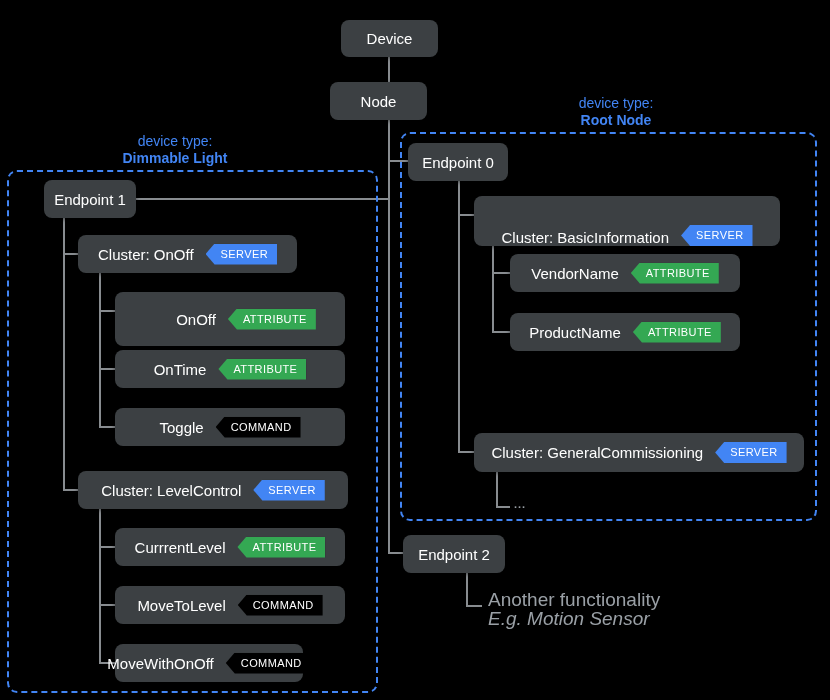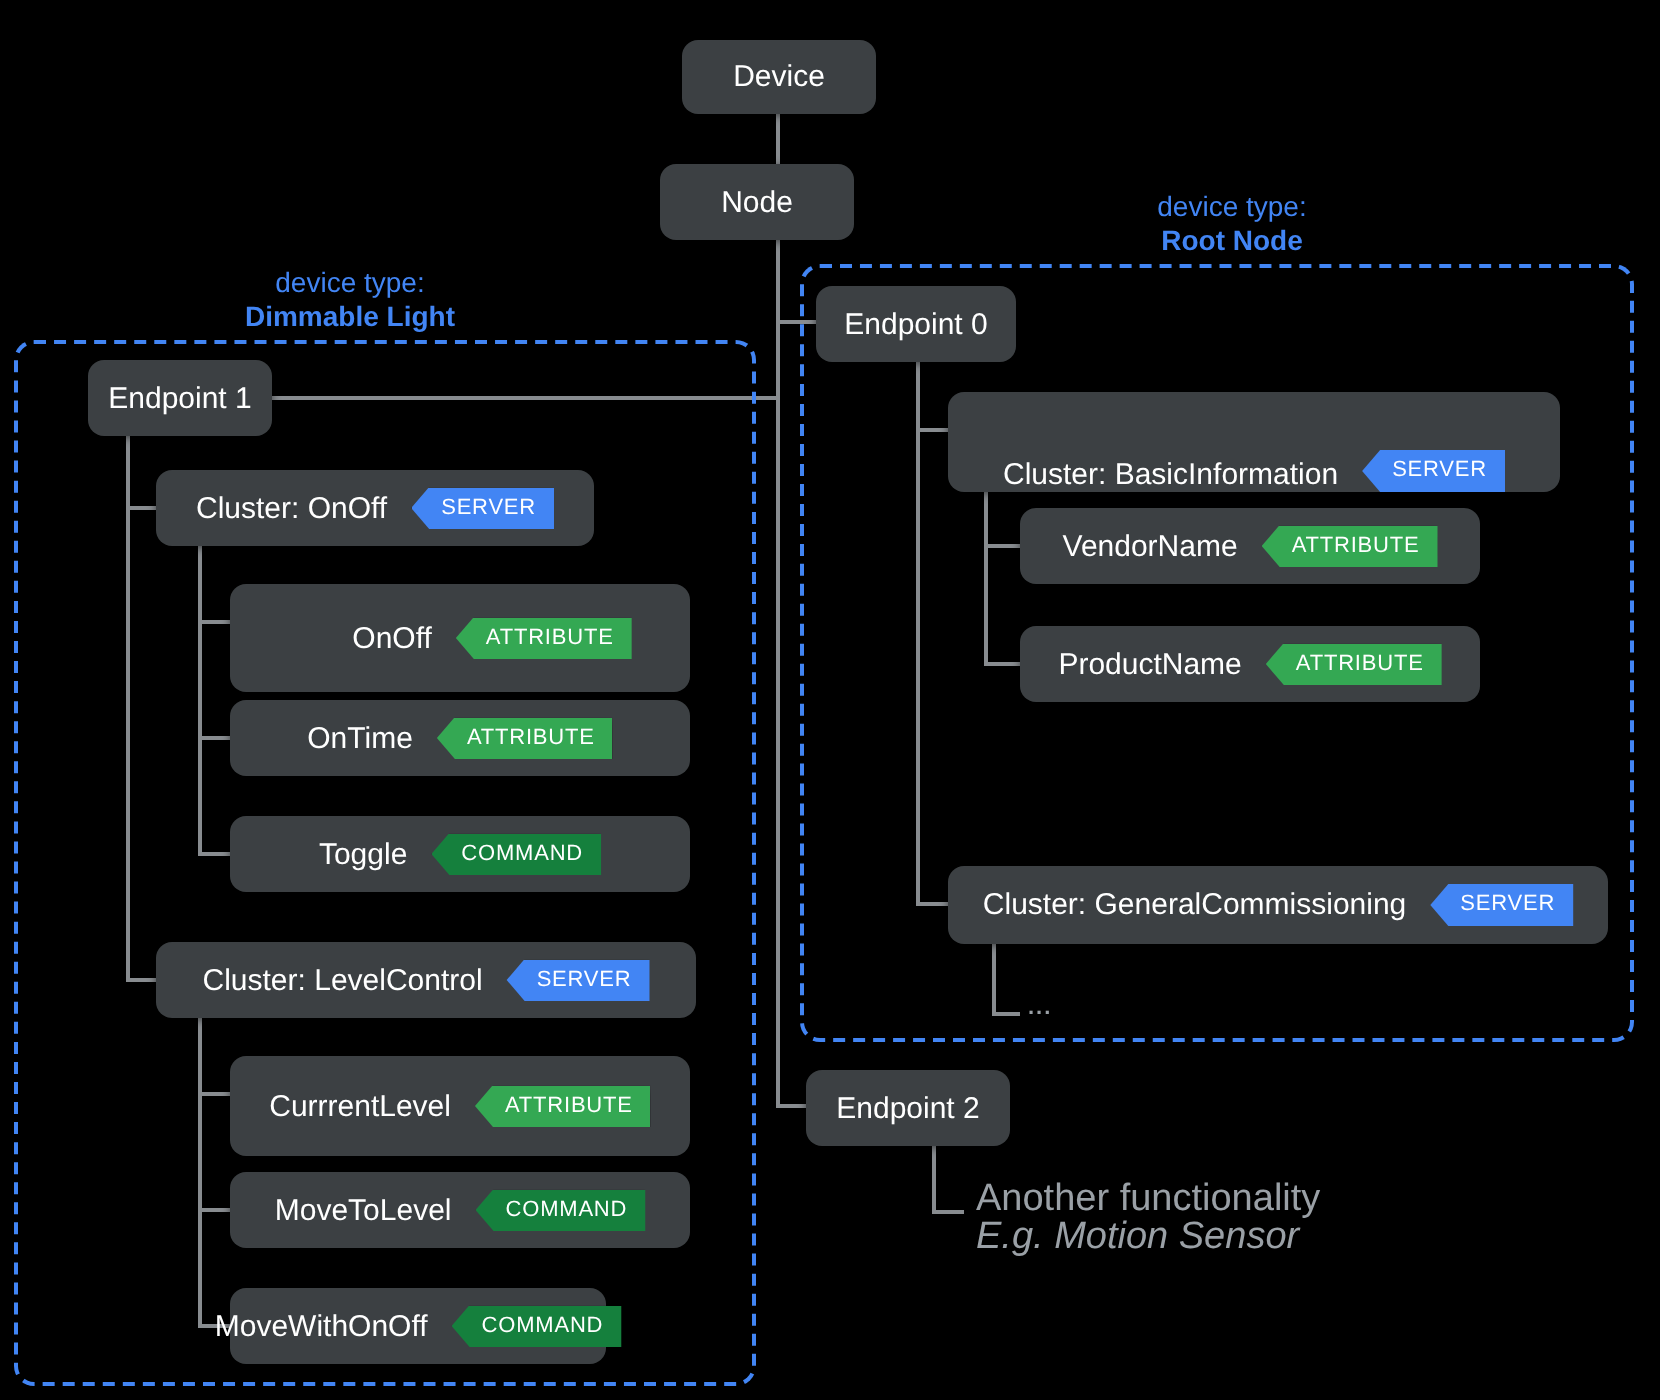--- a/index.html
+++ b/index.html
@@ -14,21 +14,21 @@
     box-shadow:0 1px 4px rgba(0,0,0,.55);white-space:nowrap;
   }
   .badge{
     font-size:11px;font-weight:500;color:#fff;line-height:1;
     padding:5px 9px 5px 15px;letter-spacing:.4px;
     clip-path:polygon(0 50%, 9px 0, 100% 0, 100% 100%, 9px 100%);
     filter:drop-shadow(0 2px 2px rgba(0,0,0,.5));
   }
   .badge.server{background:#4285F4;}
   .badge.attribute{background:#34A853;}
-  .badge.command{background:#15803d;}
+  .badge.command{background:#000000;}
   .group{position:absolute;border:2px dashed #4285F4;border-radius:10px;box-sizing:border-box;}
   .group-title{position:absolute;color:#4285F4;font-size:14px;line-height:17px;text-align:center;font-weight:500;}
   .group-title .t2{font-weight:700;}
   .hline,.vline{position:absolute;background:#888C90;}
   .hline{height:2px;}
   .vline{width:2px;}
   .dots{position:absolute;color:#9AA0A6;font-size:11px;letter-spacing:1px;font-weight:700;}
   .note{position:absolute;color:#9AA0A6;font-size:19px;line-height:19px;font-weight:500;}
   .note .em{font-style:italic;}
 </style>
@@ -104,21 +104,21 @@
   </div>
   <div class="box" style="left:115px;top:408px;width:230px;height:38px;">
     <span>Toggle</span>
     <span class="badge command">COMMAND</span>
   </div>
 
   <div class="box" style="left:78px;top:471px;width:270px;height:38px;">
     <span>Cluster: LevelControl</span>
     <span class="badge server">SERVER</span>
   </div>
-  <div class="box" style="left:115px;top:528px;width:230px;height:50px;">
+  <div class="box" style="left:115px;top:528px;width:230px;height:38px;">
     <span>CurrrentLevel</span>
     <span class="badge attribute">ATTRIBUTE</span>
   </div>
   <div class="box" style="left:115px;top:586px;width:230px;height:38px;">
     <span>MoveToLevel</span>
     <span class="badge command">COMMAND</span>
   </div>
   <div class="box" style="left:115px;top:644px;width:188px;height:38px;">
     <span>MoveWithOnOff</span>
     <span class="badge command">COMMAND</span>

